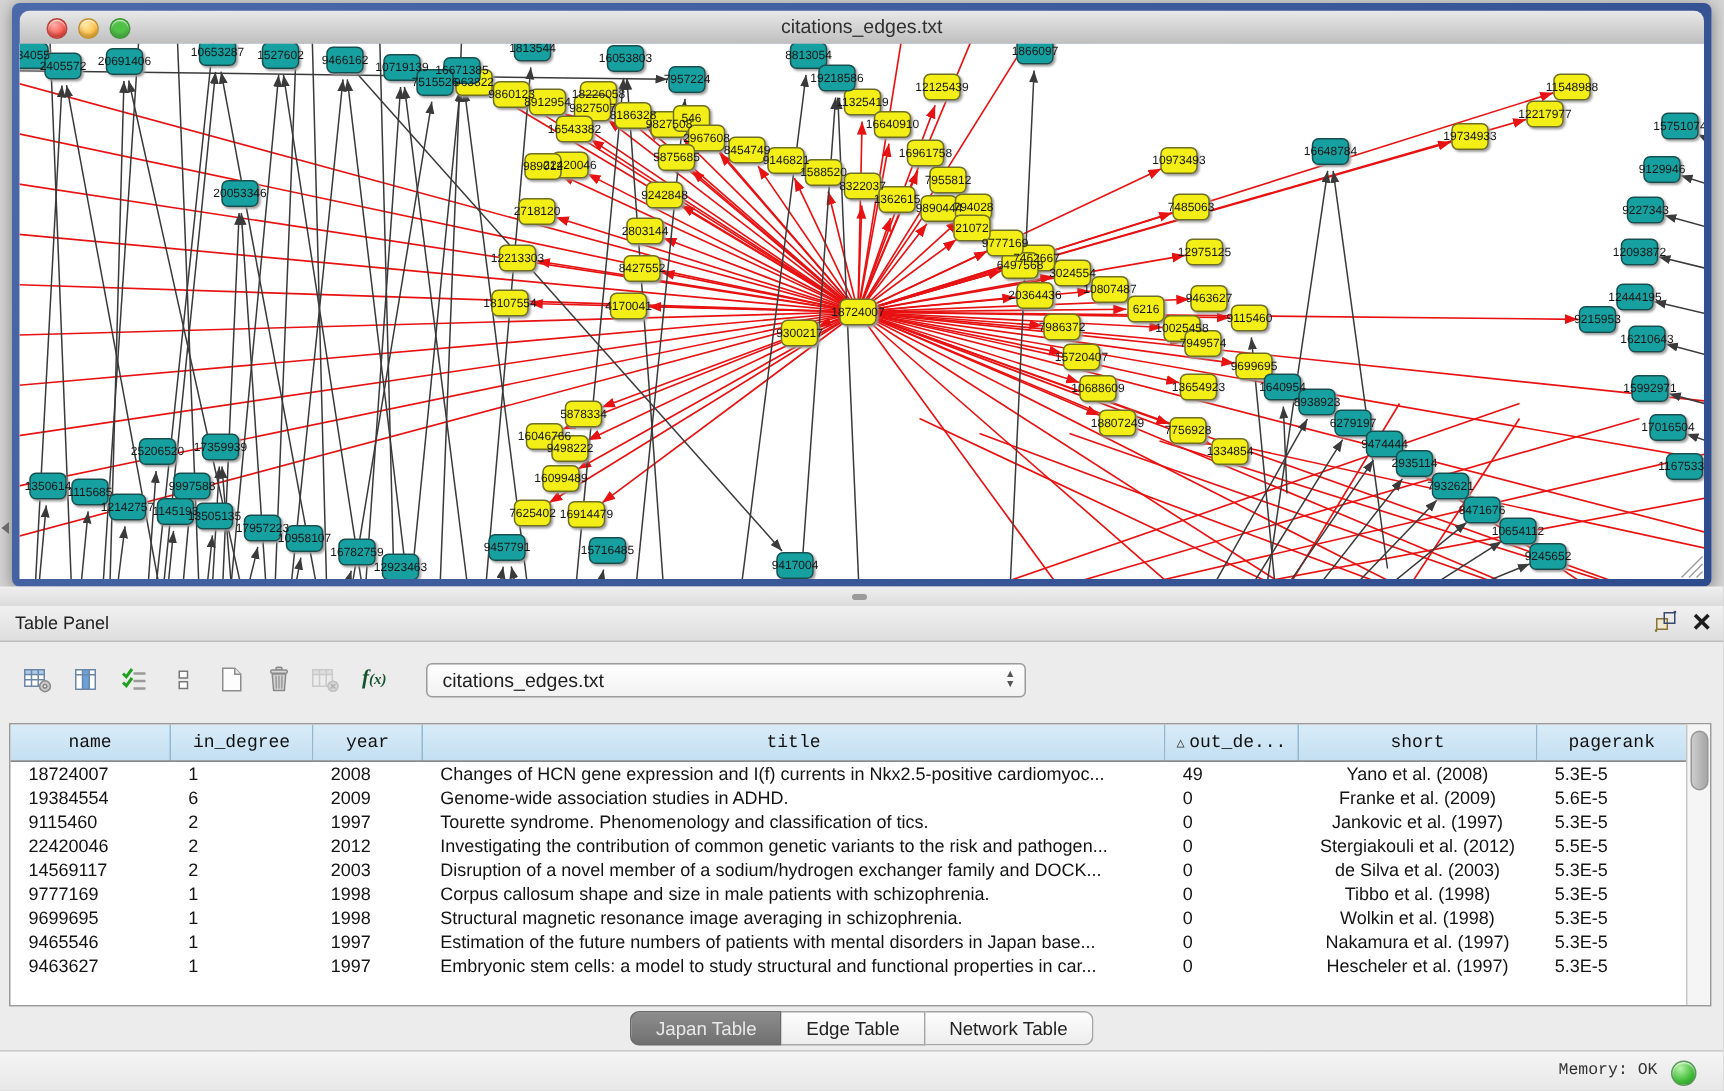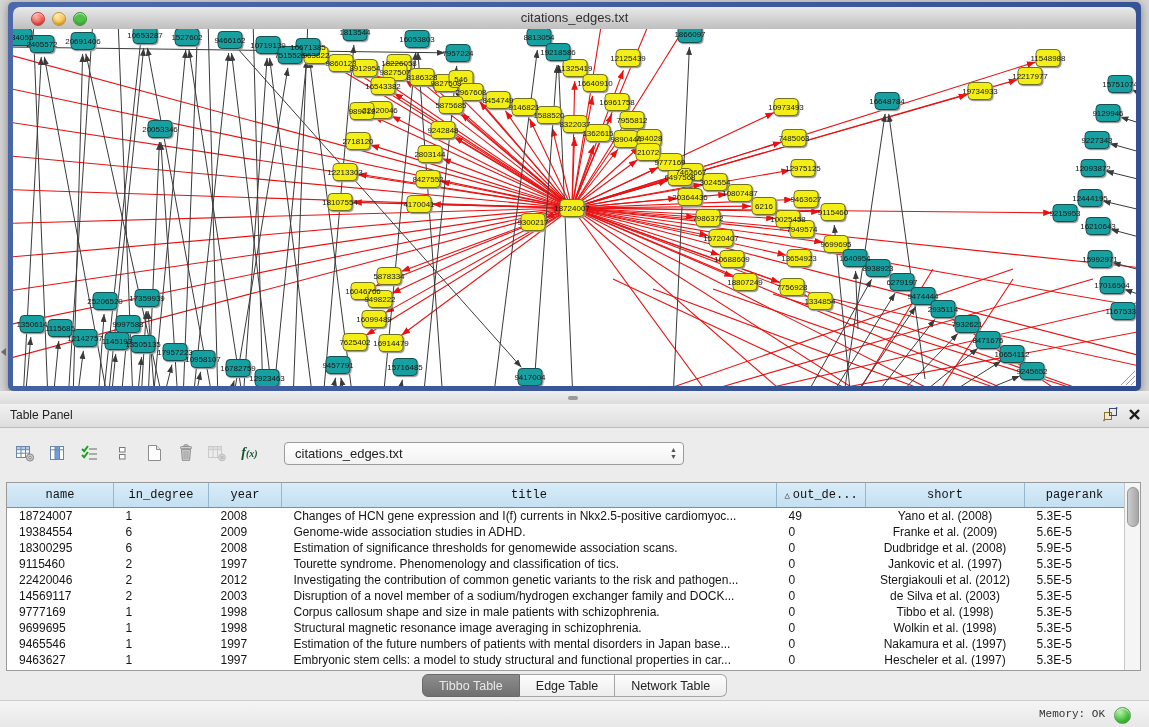--- a/index.html
+++ b/index.html
@@ -657,29 +657,20 @@
             <tr>
               <td>19384554</td>
               <td>6</td>
               <td>2009</td>
               <td>Genome-wide association studies in ADHD.</td>
               <td>0</td>
               <td>Franke et al. (2009)</td>
               <td>5.6E-5</td>
             </tr>
             <tr>
-              <td>18300295</td>
-              <td>6</td>
-              <td>2008</td>
-              <td>Estimation of significance thresholds for genomewide association scans.</td>
-              <td>0</td>
-              <td>Dudbridge et al. (2008)</td>
-              <td>5.9E-5</td>
-            </tr>
-            <tr>
               <td>9115460</td>
               <td>2</td>
               <td>1997</td>
               <td>Tourette syndrome. Phenomenology and classification of tics.</td>
               <td>0</td>
               <td>Jankovic et al. (1997)</td>
               <td>5.3E-5</td>
             </tr>
             <tr>
               <td>22420046</td>
@@ -737,20 +728,20 @@
             </tr>
           </tbody>
       </table>
     </div>
     <div class="vscroll">
       <div class="vthumb"></div>
     </div>
   </div>
 
   <div class="seg-wrap">
-    <div class="seg" id="seg-tabs"><button class="active">Tibbo Table</button><button>Edge Table</button><button>Network Table</button></div>
+    <div class="seg" id="seg-tabs"><button class="active">Japan Table</button><button>Edge Table</button><button>Network Table</button></div>
   </div>
 </div>
 
 <div class="statusbar">
   <span class="mem-label">Memory: OK</span>
   <span class="mem-dot"></span>
 </div>
 
 </body></html>

